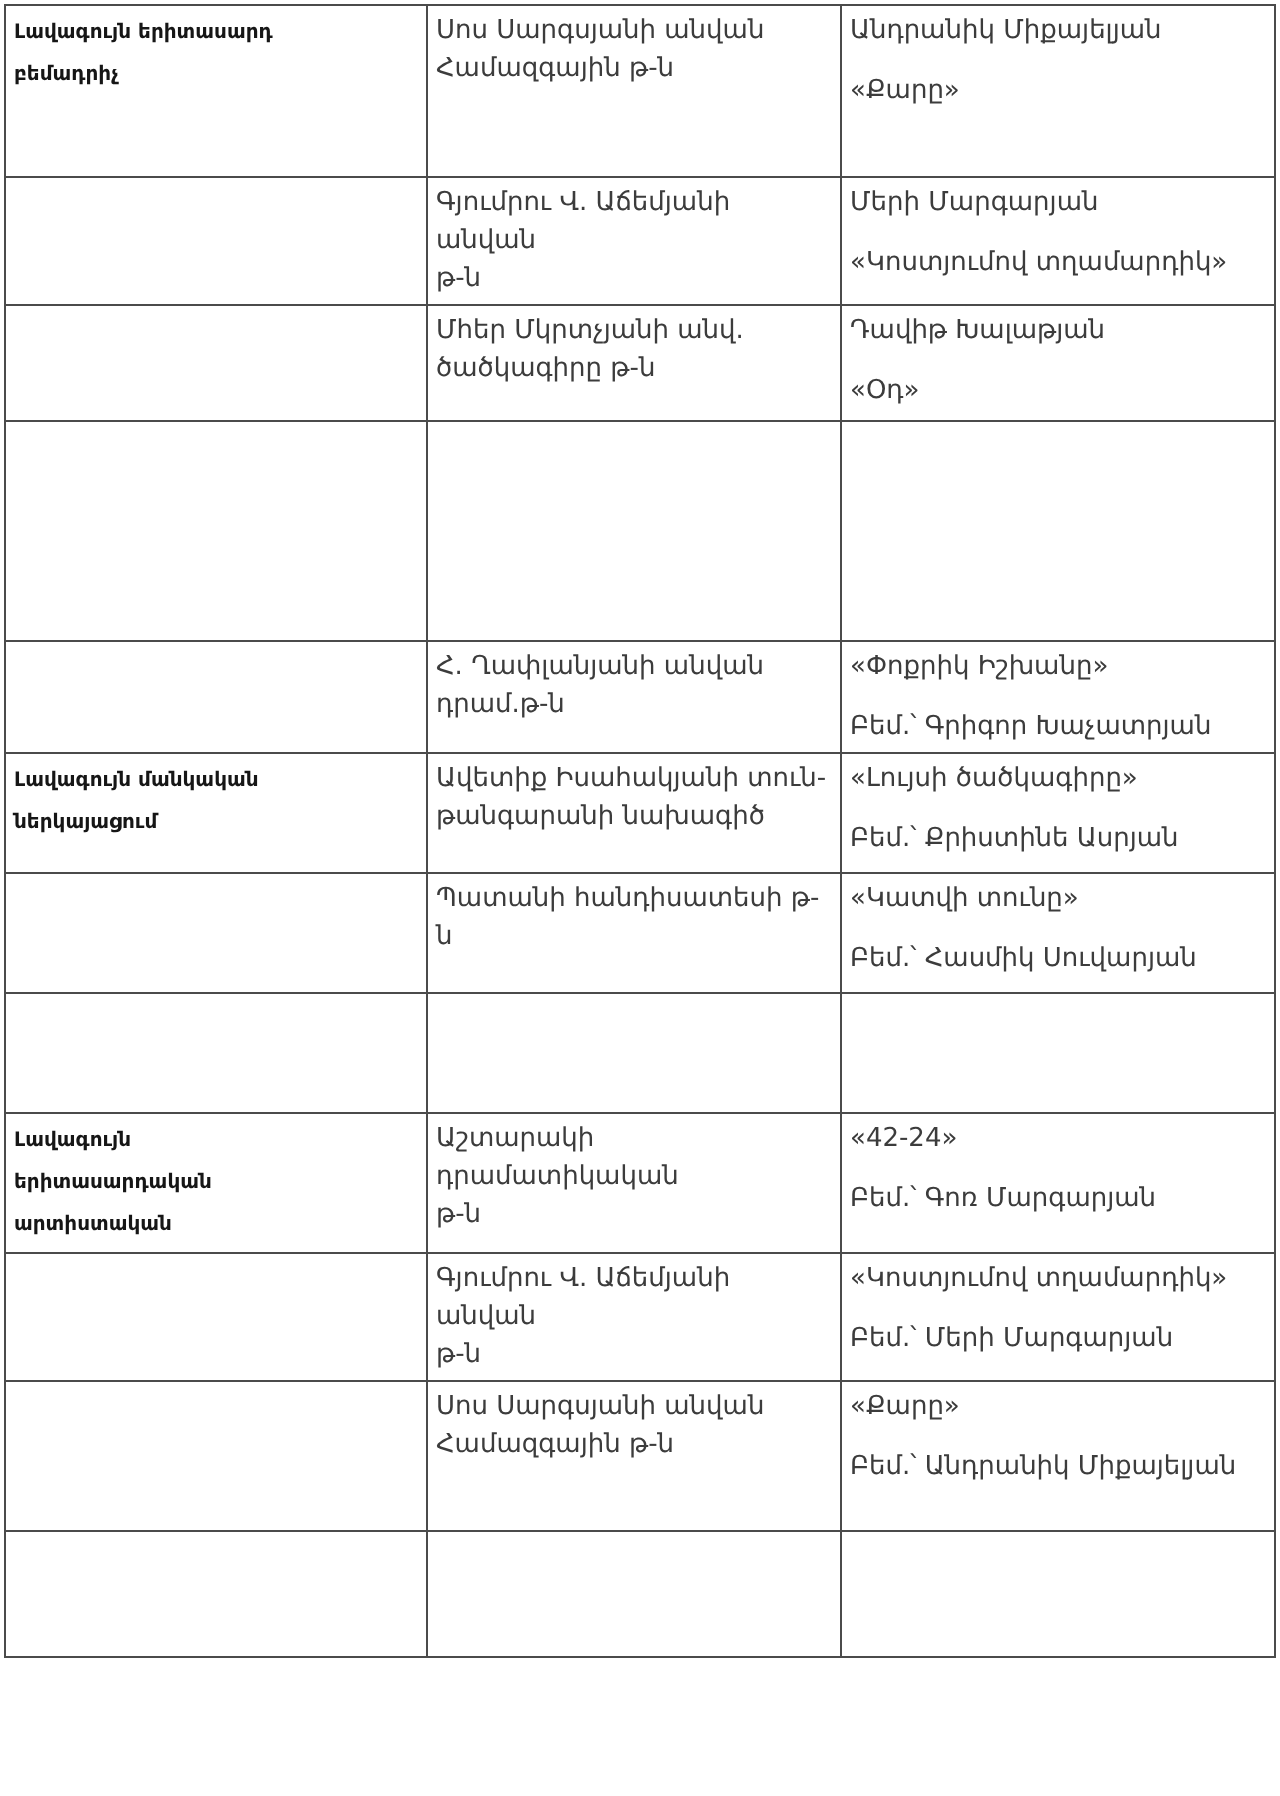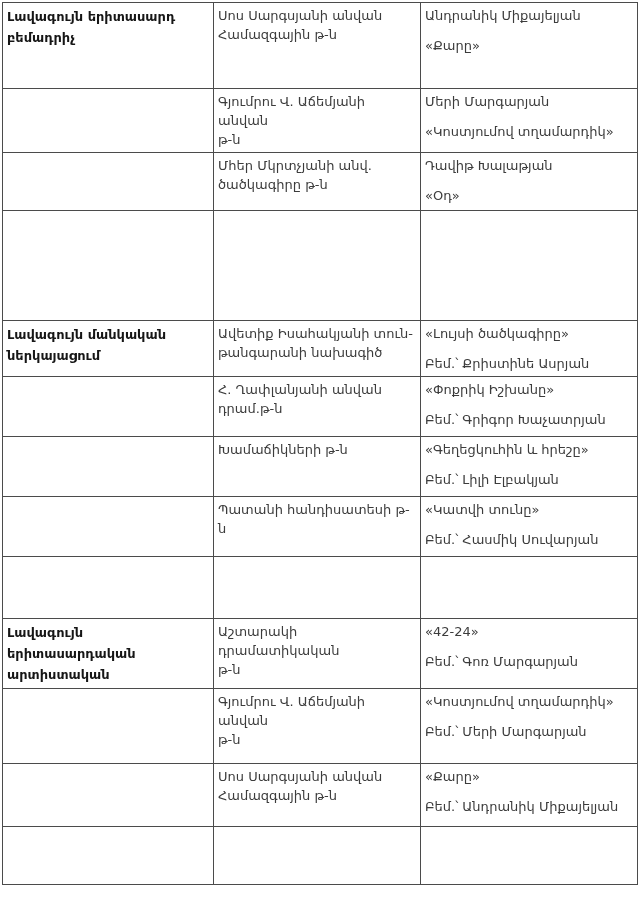--- a/index.html
+++ b/index.html
@@ -16,21 +16,21 @@
     border:1.5px solid var(--border);
     vertical-align:top;
     padding:3px 5px 3px 4px;
     color:var(--text);
     font-size:13px;
     line-height:19px;
     overflow:hidden;
   }
   td p{margin:0;white-space:pre-line;}
   td p + p{margin-top:11px;}
-  td.cat{font-weight:bold;color:var(--heading);font-size:13px;line-height:21px;}
+  td.cat{font-weight:bold;color:var(--heading);font-size:10px;line-height:21px;}
   
   tr:nth-child(1){height:86px}
   tr:nth-child(2){height:57px}
   tr:nth-child(3){height:58px}
   tr:nth-child(4){height:110px}
   tr:nth-child(5){height:23px}
   tr:nth-child(6){height:60px}
   tr:nth-child(7){height:60px}
   tr:nth-child(8){height:60px}
   tr:nth-child(9){height:62px}
@@ -92,55 +92,43 @@
             <p>«Օդ»</p>
           </td>
       </tr>
       <tr>
         <td></td>
         <td></td>
         <td></td>
       </tr>
       <tr>
         <td class="cat">
-            <p>Լավագույն մանկական
-ներկայացում</p>
-          </td>
-        <td>
-            <p>Ավետիք Իսահակյանի տուն-
-թանգարանի նախագիծ</p>
-          </td>
-        <td>
-            <p>«Լույսի ծածկագիրը»</p>
-            <p>Բեմ.՝ Քրիստինե Ասրյան</p>
-          </td>
-      </tr>
-      <tr>
-        <td class="cat">
             <p></p>
           </td>
         <td>
             <p>Հ. Ղափլանյանի անվան
 դրամ.թ-ն</p>
           </td>
         <td>
             <p>«Փոքրիկ Իշխանը»</p>
             <p>Բեմ.՝ Գրիգոր Խաչատրյան</p>
           </td>
       </tr>
       <tr>
         <td class="cat">
-            <p></p>
+            <p>Լավագույն մանկական
+ներկայացում</p>
           </td>
         <td>
-            <p>Խամաճիկների թ-ն</p>
+            <p>Ավետիք Իսահակյանի տուն-
+թանգարանի նախագիծ</p>
           </td>
         <td>
-            <p>«Գեղեցկուհին և հրեշը»</p>
-            <p>Բեմ.՝ Լիլի Էլբակյան</p>
+            <p>«Լույսի ծածկագիրը»</p>
+            <p>Բեմ.՝ Քրիստինե Ասրյան</p>
           </td>
       </tr>
       <tr>
         <td class="cat">
             <p></p>
           </td>
         <td>
             <p>Պատանի հանդիսատեսի թ-ն</p>
           </td>
         <td>

